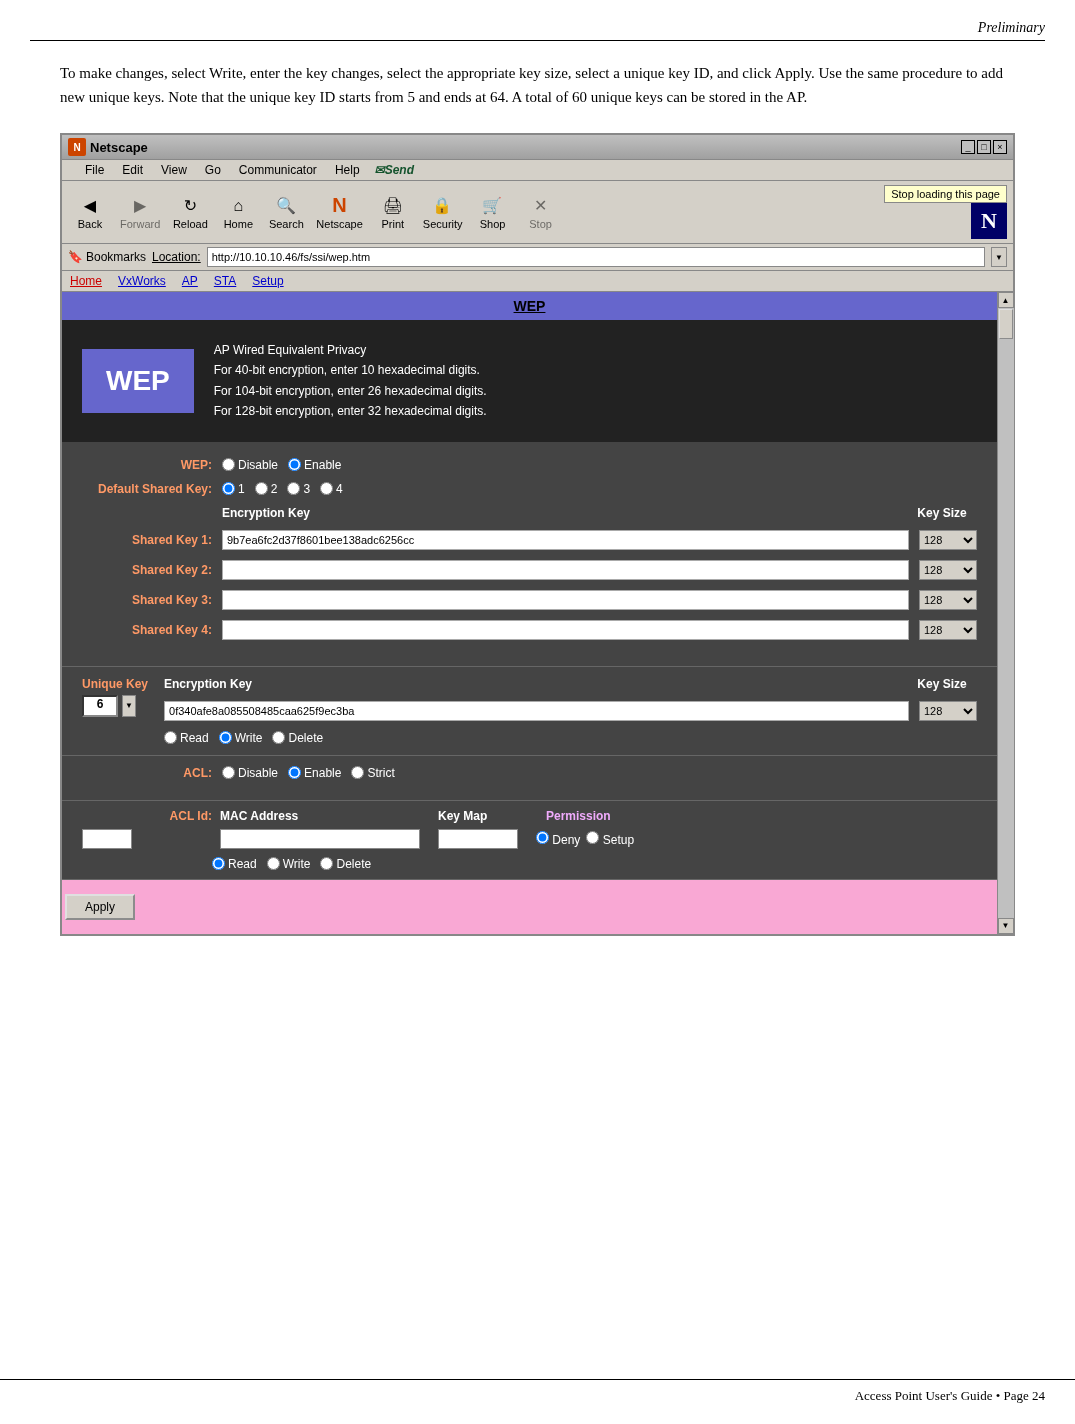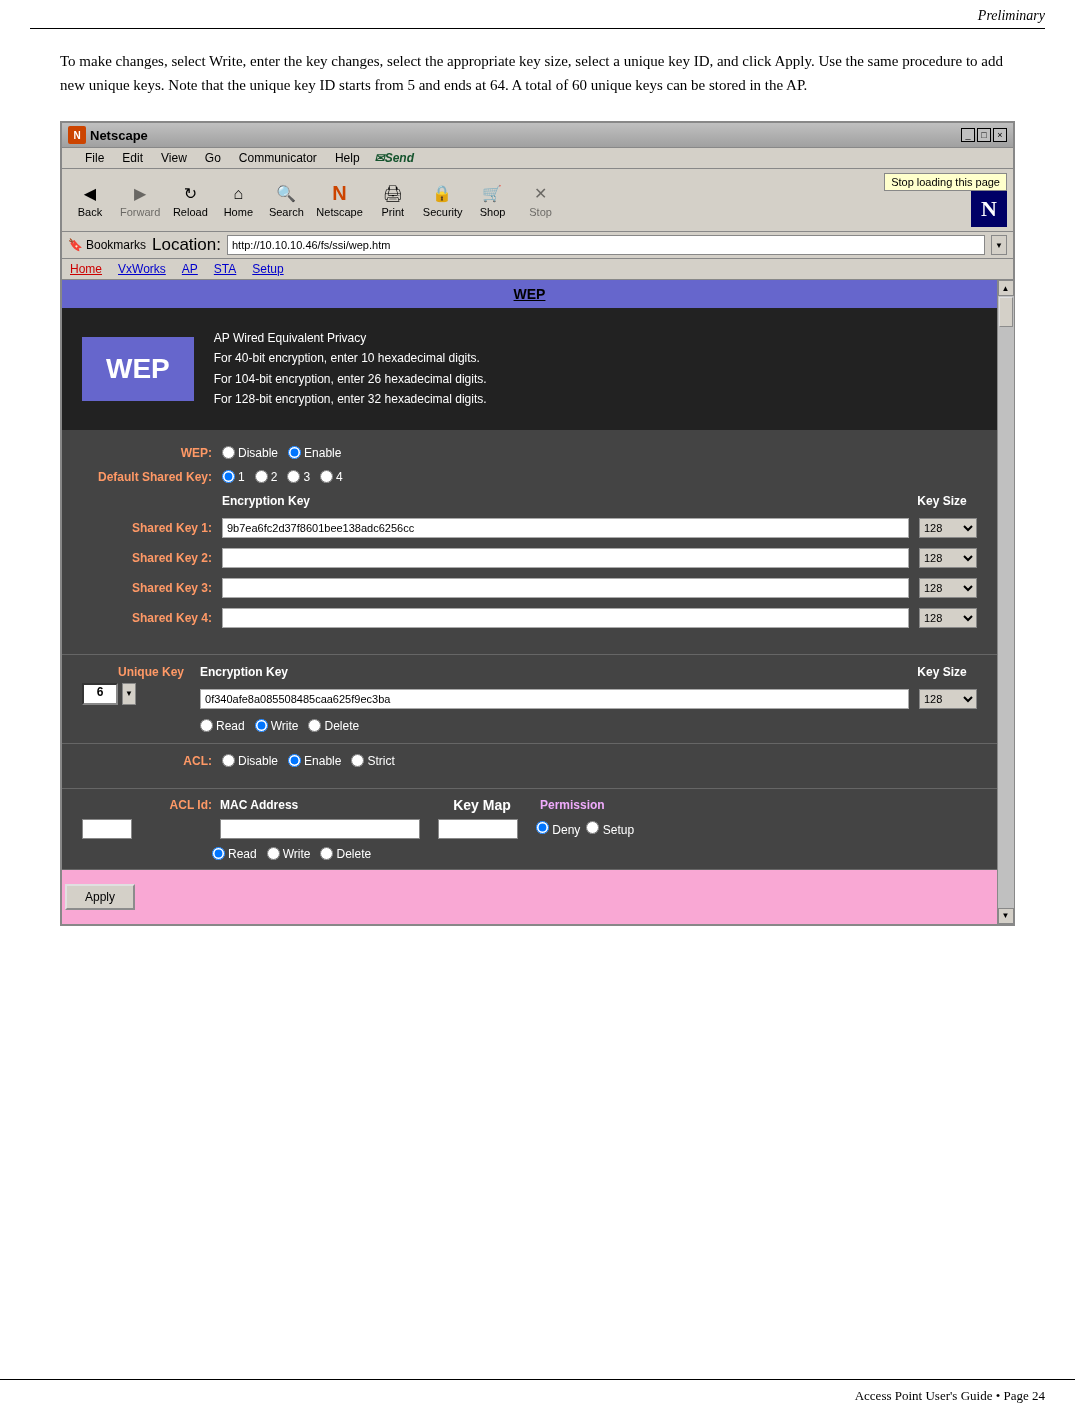--- a/index.html
+++ b/index.html
@@ -7,21 +7,21 @@
       width: 1075px;
       min-height: 1424px;
       background: #fff;
       font-family: Times New Roman, serif;
       font-size: 15px;
       color: #000;
       position: relative;
     }
     .page-header {
       text-align: right;
-      padding: 8px 30px 4px;
+      padding: 20px 30px 4px;
       font-style: italic;
       font-size: 14px;
     }
     .divider-top {
       border-top: 1px solid #000;
       margin: 0 30px 20px;
     }
     .intro-text {
       margin: 0 60px 24px;
       line-height: 1.6;
@@ -149,21 +149,22 @@
       border-bottom: 1px solid #888;
       font-size: 12px;
     }
     .bookmarks-btn {
       display: flex;
       align-items: center;
       gap: 3px;
       cursor: pointer;
     }
     .location-label {
-      font-size: 17px;
+      font-size: 12px;
+      text-decoration: underline;
     }
     .location-input {
       flex: 1;
       height: 20px;
       border: 1px solid #888;
       background: #fff;
       padding: 1px 4px;
       font-size: 11px;
     }
     .location-dropdown {
@@ -306,21 +307,20 @@
     .unique-key-label-box {
       display: flex;
       flex-direction: column;
       align-items: flex-start;
       gap: 4px;
     }
     .unique-key-label {
       color: #ff9966;
       font-weight: bold;
       font-size: 12px;
-      margin-left: 36px;
     }
     .unique-key-select-box {
       display: flex;
       align-items: center;
       gap: 4px;
     }
     .unique-key-num {
       width: 36px;
       height: 22px;
       background: #fff;
@@ -711,21 +711,21 @@
             </label>
           </div>
         </div>
       </div>
 
       <div class="acl-id-section" style="background:#444; border-top:1px solid #666; padding:8px 20px;">
 
         <div class="acl-id-row" style="margin-bottom:6px;">
           <span class="form-label">ACL Id:</span>
           <span style="color:#fff;font-weight:bold;font-size:12px;min-width:200px;">MAC Address</span>
-          <span style="color:#fff;font-weight:bold;font-size:14px;min-width:100px; margin-left:4px;text-align:center;">Key Map</span>
+          <span style="color:#fff;font-weight:bold;font-size:12px;min-width:100px; margin-left:10px;">Key Map</span>
           <span style="color:#f0abfc;font-weight:bold;font-size:12px;">Permission</span>
         </div>
 
         <div class="acl-id-row">
           <span style="min-width:130px;display:flex;align-items:center;">
             <input class="acl-id-input" type="text" style="">
           </span>
           <input class="mac-input" type="text" style="">
           <span style="margin-left:10px;">
             <input class="keymap-input" type="text" style="">

